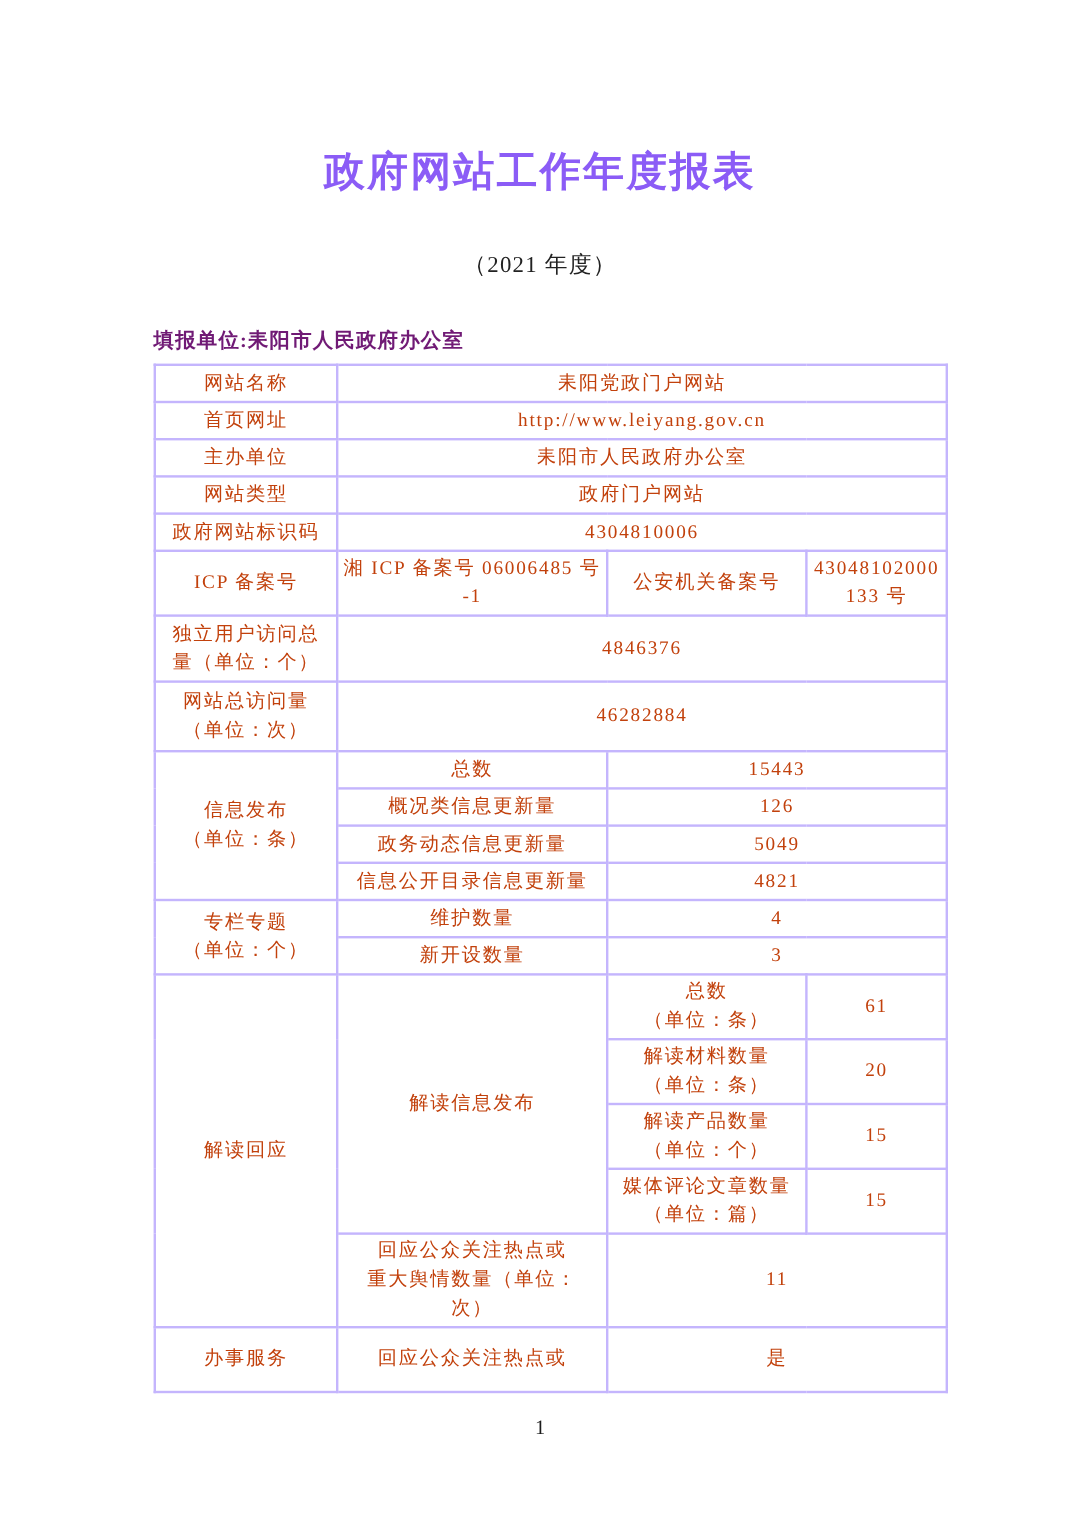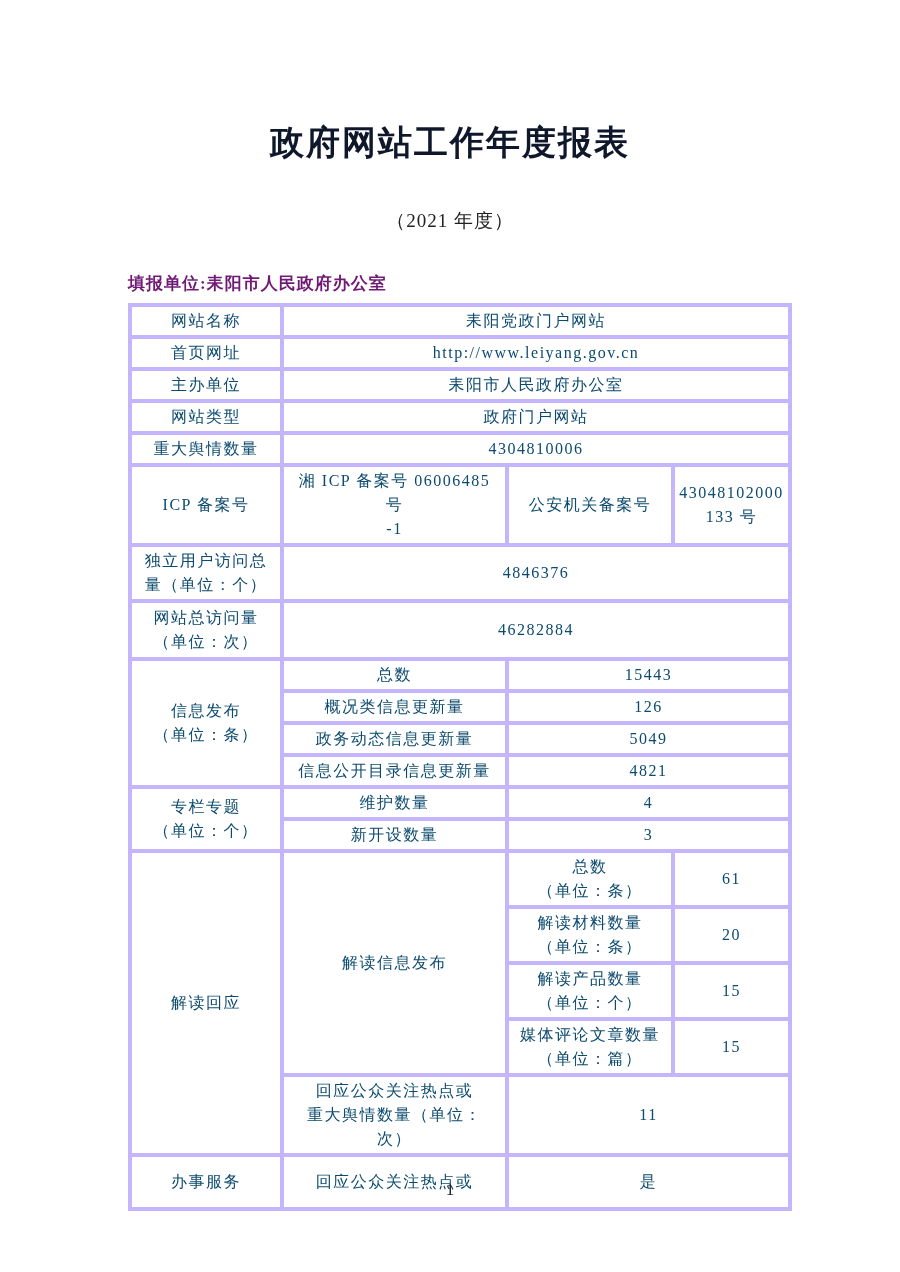--- a/index.html
+++ b/index.html
@@ -16,21 +16,21 @@
   .doc-title {
     position: absolute;
     top: 120px;
     left: 0;
     width: 100%;
     text-align: center;
     font-family: "Liberation Sans", "DejaVu Sans", sans-serif;
     font-weight: bold;
     font-size: 34px;
     letter-spacing: 2px;
-    color: #0f172a;
+    color: #8b5cf6;
   }
   .doc-subtitle {
     position: absolute;
     top: 208px;
     left: 0;
     width: 100%;
     text-align: center;
     font-size: 19px;
     letter-spacing: 1px;
     color: #222222;
@@ -46,29 +46,29 @@
   }
   table.report {
     position: absolute;
     top: 303px;
     left: 128px;
     width: 660px;
     border-collapse: collapse;
     table-layout: fixed;
   }
   table.report td {
-    border: 4px solid #c4b5fd;
+    border: 2px solid #c4b5fd;
     text-align: center;
     vertical-align: middle;
     font-size: 16px;
     line-height: 1.5;
     letter-spacing: 1.5px;
     padding: 2px 4px;
     white-space: pre-line;
-    color: #0c4a6e;
+    color: #c2410c;
   }
   tr.h31 { height: 31px; }
   tr.h52 { height: 52px; }
   tr.h55 { height: 55px; font-family: Liberation Serif, serif; }
   tr.h58 { height: 58px; }
   tr.h76 { height: 76px; }
   tr.h54 { height: 54px; }
   td.va-bottom { vertical-align: bottom; padding-bottom: 5px; }
   td.va-top { vertical-align: top; padding-top: 5px; }
   .page-number {
@@ -108,21 +108,21 @@
       </tr>
       <tr class="h31">
         <td>主办单位</td>
         <td colspan="3">耒阳市人民政府办公室</td>
       </tr>
       <tr class="h31">
         <td>网站类型</td>
         <td colspan="3">政府门户网站</td>
       </tr>
       <tr class="h31">
-        <td>重大舆情数量</td>
+        <td>政府网站标识码</td>
         <td colspan="3">4304810006</td>
       </tr>
       <tr class="h52">
         <td>ICP 备案号</td>
         <td>湘 ICP 备案号 06006485 号
 -1</td>
         <td>公安机关备案号</td>
         <td>43048102000
 133 号</td>
       </tr>

